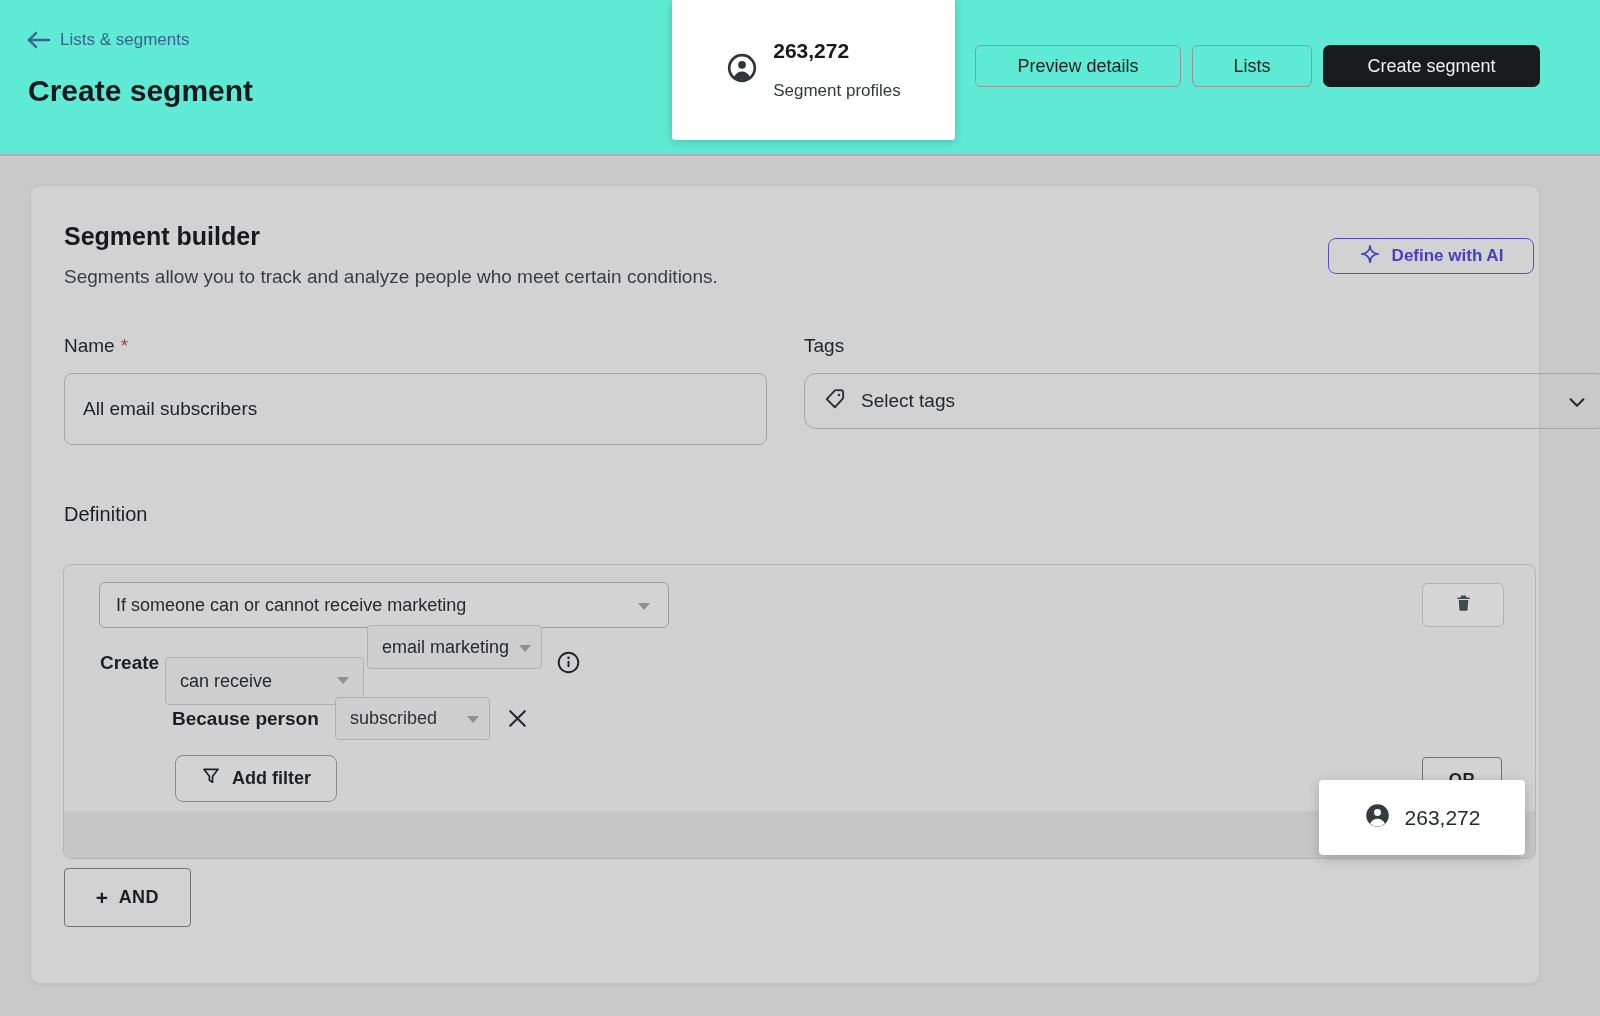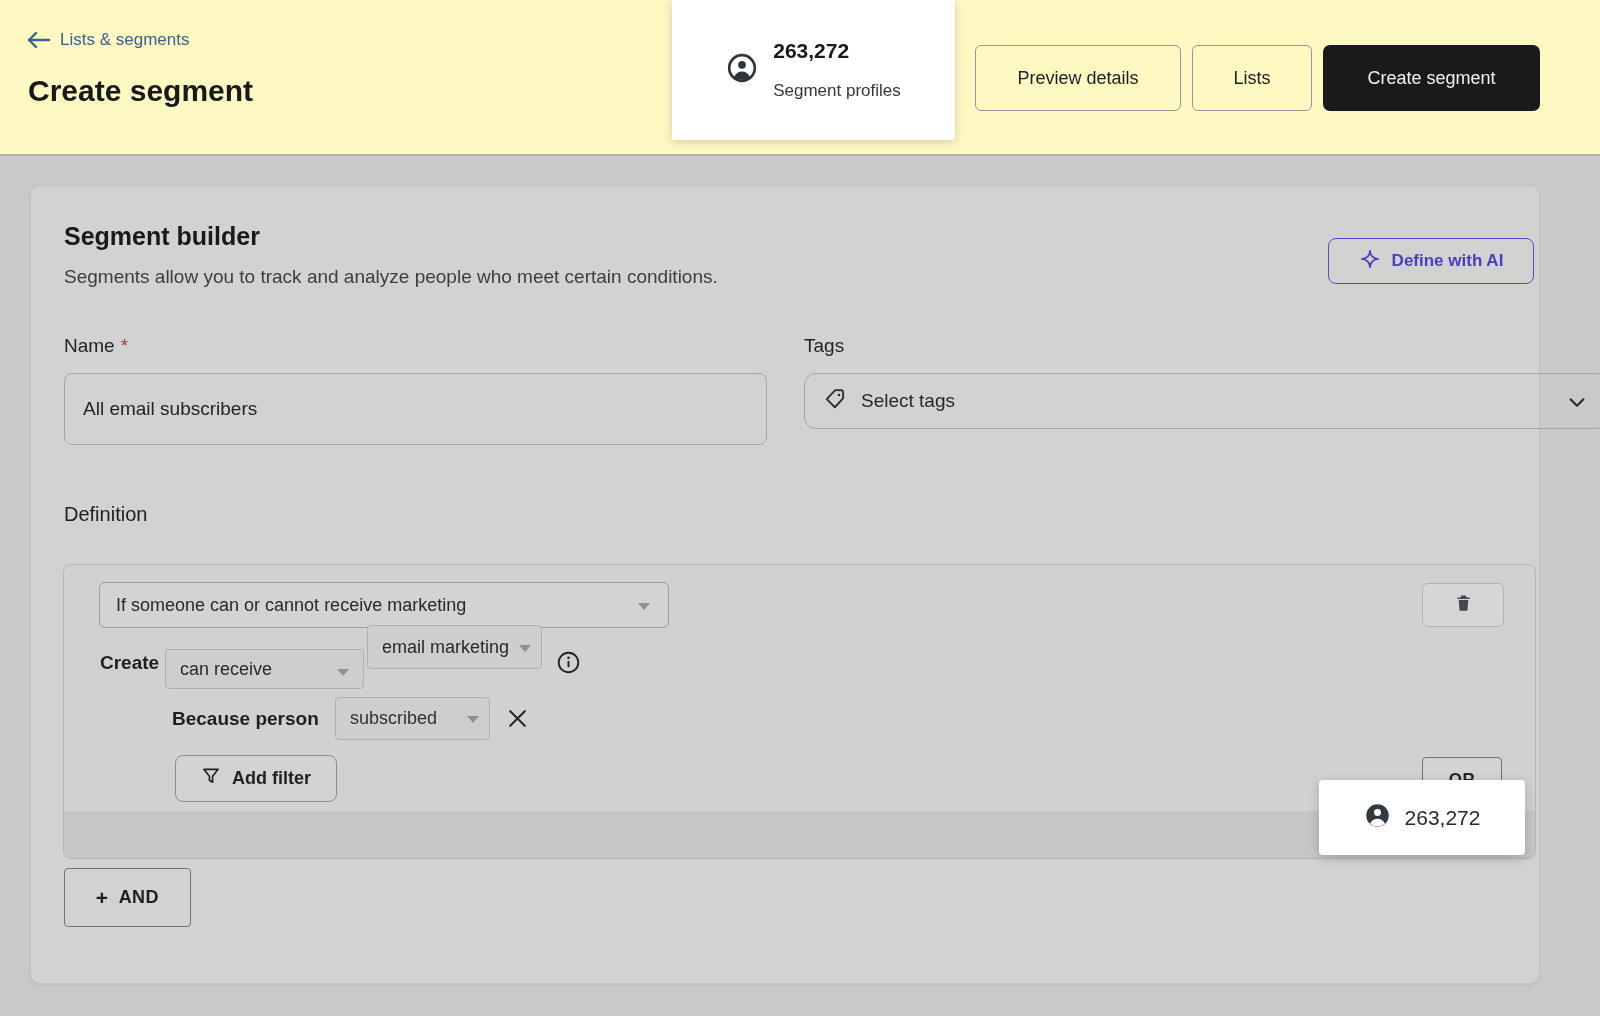--- a/index.html
+++ b/index.html
@@ -7,34 +7,34 @@
   body {
     font-family:"Liberation Sans", sans-serif;
     background:#c9c9c9;
     position:relative;
     overflow:hidden;
     color:#1b1e22;
   }
   
   .header {
     position:absolute; left:0; top:0; width:1600px; height:156px;
-    background:#fef9c3; border-bottom:2px solid #b0b0b0;
+    background:#5eead4; border-bottom:2px solid #b0b0b0;
   }
   .breadcrumb {
     position:absolute; left:27px; top:30px;
     display:flex; align-items:center; gap:9px;
     color:#3d6191; font-size:17px; cursor:pointer;
   }
   .breadcrumb svg { display:block; }
   .page-title {
     position:absolute; left:28px; top:74px;
     font-size:30px; font-weight:600; color:#17191c;
   }
   .btn {
-    position:absolute; top:45px; height:66px;
+    position:absolute; top:45px; height:42px;
     display:flex; align-items:center; justify-content:center;
     font-size:18px; border-radius:6px; cursor:pointer;
     font-family:"Liberation Sans", sans-serif;
   }
   .btn-outline { border:1px solid #979797; background:transparent; color:#1d2023; }
   .btn-preview { left:975px; width:206px; }
   .btn-cancel  { left:1192px; width:120px; }
   .btn-create  { left:1323px; width:217px; background:#191a1b; color:#f1f1f1; border-radius:7px; }
   
   .spotlight-top {
@@ -48,21 +48,21 @@
   .spotlight-top .lbl { font-size:17px; color:#33373c; margin-top:18px; }
   
   .main-card {
     position:absolute; left:30px; top:185px; width:1510px; height:799px;
     background:#d2d2d2; border:1px solid #c3c3c3; border-radius:10px;
     box-shadow:0 1px 3px rgba(0,0,0,.07);
   }
   .builder-title { position:absolute; left:33px; top:36px; font-size:25px; font-weight:700; color:#17191c; }
   .builder-subtitle { position:absolute; left:33px; top:80px; font-size:19px; color:#3a3e43; }
   .define-ai {
-    position:absolute; left:1297px; top:52px; width:206px; height:46px;
+    position:absolute; left:1297px; top:52px; width:206px; height:36px;
     border:1.5px solid #584bc6; border-radius:8px;
     display:flex; align-items:center; justify-content:center; gap:11px;
     color:#4a3ec0; font-weight:700; font-size:17px; cursor:pointer;
   }
   .field-label { position:absolute; font-size:19px; color:#212428; }
   .req { color:#a8403a; margin-left:6px; }
   .text-input {
     position:absolute; height:72px; border:1px solid #a6a6a6; border-radius:8px;
     background:transparent; font-family:Liberation Sans, sans-serif;
     font-size:19px; color:#212428; padding:0 18px; outline:none;
@@ -95,21 +95,21 @@
     border-top:7px solid #909090;
   }
   .type-select { left:35px; top:17px; width:570px; height:46px; }
   .trash-btn {
     position:absolute; left:1358px; top:18px; width:82px; height:44px;
     border:1px solid #b2b2b2; border-radius:6px; background:#d6d6d6;
     display:flex; align-items:center; justify-content:center; cursor:pointer;
   }
   .row-label { position:absolute; font-weight:700; font-size:19px; color:#1c1f23; }
   .small-select { border-radius:4px; border:1px solid #b0b0b0; background:#cecece; padding:0 14px; }
-  .consent-select { left:101px; top:84px; width:199px; height:40px; }
+  .consent-select { left:101px; top:92px; width:199px; height:48px; }
   .channel-select { left:303px; top:60px; width:175px; height:44px; }
   .reason-select  { left:271px; top:132px; width:155px; height:43px; font-size:18px; color:#2d3135; }
   .info-btn { position:absolute; left:492px; top:85px; cursor:pointer; }
   .close-btn { position:absolute; left:441px; top:141px; cursor:pointer; }
   .add-filter {
     position:absolute; left:111px; top:190px; width:162px; height:47px;
     border:1.5px solid #8c8c8c; border-radius:8px;
     display:flex; align-items:center; justify-content:center; gap:11px;
     font-weight:700; font-size:18px; color:#1d2024; cursor:pointer; background:#d3d3d3;
   }

